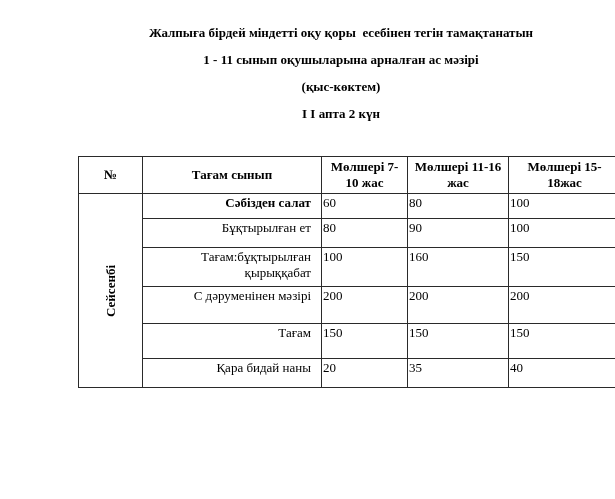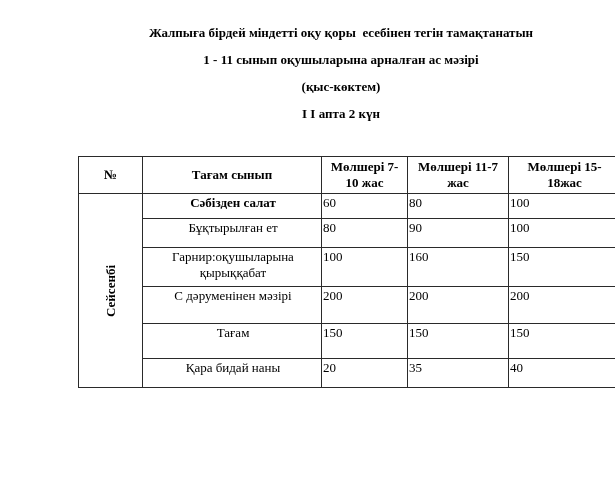--- a/index.html
+++ b/index.html
@@ -56,23 +56,23 @@
   tr.row-4 { height: 37px; }
   tr.row-5 { height: 35px; }
   tr.row-6 { height: 29px; }
   th.hcell {
     font-weight: bold;
     text-align: center;
     vertical-align: middle;
     padding: 1px 4px;
   }
   td.dish {
-    text-align: center;
+    text-align: right;
     vertical-align: top;
-    padding: 1px 4px 0 6px;
+    padding: 1px 10px 0 6px;
   }
   td.num {
     text-align: left;
     vertical-align: top;
     padding-top: 1px;
   }
   td.bold { font-weight: bold; }
   td.day {
     position: relative;
     vertical-align: middle;
@@ -106,40 +106,40 @@
       <col style="width:179px">
       <col style="width:86px">
       <col style="width:101px">
       <col style="width:112px">
     </colgroup>
     <tbody>
       <tr class="head">
         <th class="hcell">№</th>
         <th class="hcell">Тағам сынып</th>
         <th class="hcell">Мөлшері 7-10 жас</th>
-        <th class="hcell">Мөлшері 11-7 жас</th>
+        <th class="hcell">Мөлшері 11-16 жас</th>
         <th class="hcell">Мөлшері 15-18жас</th>
       </tr>
       <tr class="row-1">
         <td class="day" rowspan="6">
           <span class="vtext">Сейсенбі</span>
         </td>
         <td class="dish bold">Сәбізден салат</td>
         <td class="num">60</td>
         <td class="num">80</td>
         <td class="num">100</td>
       </tr>
       <tr class="row-2">
         <td class="dish">Бұқтырылған ет</td>
         <td class="num">80</td>
         <td class="num">90</td>
         <td class="num">100</td>
       </tr>
       <tr class="row-3">
-        <td class="dish">Гарнир:оқушыларына қырыққабат</td>
+        <td class="dish">Тағам:бұқтырылған қырыққабат</td>
         <td class="num">100</td>
         <td class="num">160</td>
         <td class="num">150</td>
       </tr>
       <tr class="row-4">
         <td class="dish">С дәруменінен мәзірі</td>
         <td class="num">200</td>
         <td class="num">200</td>
         <td class="num">200</td>
       </tr>

